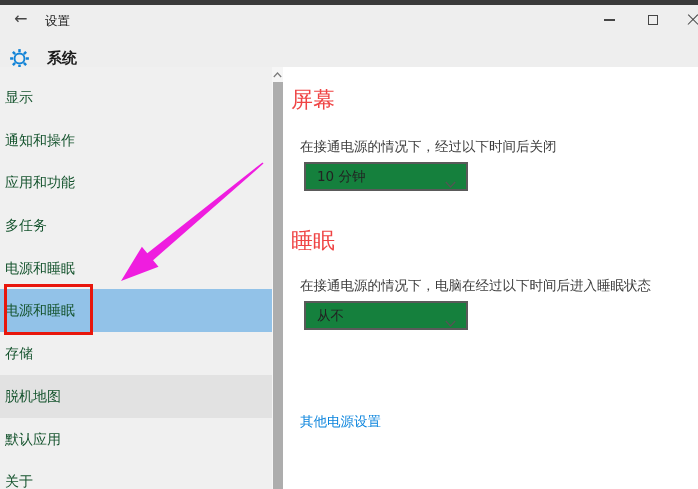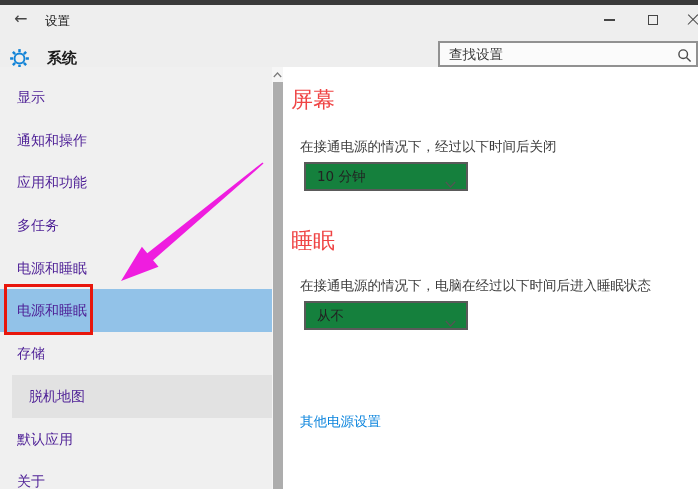--- a/index.html
+++ b/index.html
@@ -32,24 +32,24 @@
   .page-title{position:absolute;left:47px;top:11px;font-size:15px;font-weight:bold;color:#1b1b1b;}
 
   .search-box{position:absolute;left:438px;top:36px;width:260px;height:26px;border:2px solid #919191;background:#fbfbfb;}
   .search-input{position:absolute;left:0;top:0;width:100%;height:100%;border:none;outline:none;background:transparent;
     padding:0 24px 0 9px;font-size:13.5px;color:#333;}
   .search-input::placeholder{color:#3a3a3a;opacity:1;}
   .search-icon{position:absolute;right:4px;top:5px;width:15px;height:15px;}
 
   
   .sidebar{position:absolute;left:0;top:67px;width:272px;height:422px;background:#f0f0f0;}
-  .side-item{position:absolute;left:0;width:272px;height:43px;line-height:43px;padding-left:17px;
-    font-size:14px;color:#4c1d95;cursor:default;font-family:Liberation Serif, serif;}
+  .side-item{position:absolute;left:0;width:272px;height:43px;line-height:43px;padding-left:5px;
+    font-size:14px;color:#14532d;cursor:default;font-family:Liberation Serif, serif;}
   .side-item.selected{background:#92c2e8;}
-  .side-item.hover{background:#e2e2e2;margin-left:12px;}
+  .side-item.hover{background:#e2e2e2;}
 
   
   .scrollbar{position:absolute;left:272px;top:67px;width:11px;height:422px;background:#f6f6f6;}
   .scroll-up{position:absolute;left:0;top:2px;width:11px;height:11px;display:flex;align-items:center;justify-content:center;}
   .scroll-thumb{position:absolute;left:0.5px;top:15px;width:10px;height:407px;background:#adadad;}
 
   
   .content{position:absolute;left:283px;top:67px;width:415px;height:422px;background:#ffffff;}
   .sec-heading{position:absolute;left:8px;font-size:22px;font-weight:400;color:#ef4444;}
   .sec-desc{position:absolute;left:17px;font-size:13.5px;color:#3c3c3c;}
@@ -97,29 +97,20 @@
             <line x1="5.1" y1="5.1" x2="7.4" y2="7.4"></line>
             <line x1="16.6" y1="16.6" x2="18.9" y2="18.9"></line>
             <line x1="5.1" y1="18.9" x2="7.4" y2="16.6"></line>
             <line x1="16.6" y1="7.4" x2="18.9" y2="5.1"></line>
           </g>
         </svg>
       </div>
       <div class="page-title">系统</div>
     </div>
 
-    <div class="search-box">
-      <input class="search-input" type="text" placeholder="查找设置" style="">
-      <div class="search-icon">
-        <svg width="15" height="15" viewBox="0 0 15 15" fill="none" stroke="#4a4a4a" stroke-width="1.4">
-          <circle cx="6.2" cy="6.2" r="4.3"></circle>
-          <line x1="9.5" y1="9.5" x2="13.6" y2="13.6"></line>
-        </svg>
-      </div>
-    </div>
   </div>
 
   <div class="sidebar">
     <div class="side-item" style="top:9px">显示</div>
     <div class="side-item" style="top:52px">通知和操作</div>
     <div class="side-item" style="top:137px">多任务</div>
     <div class="side-item" style="top:94px">应用和功能</div>
     <div class="side-item" style="top:180px">电源和睡眠</div>
     <div class="side-item selected" style="top:222px">电源和睡眠</div>
     <div class="side-item" style="top:265px">存储</div>

